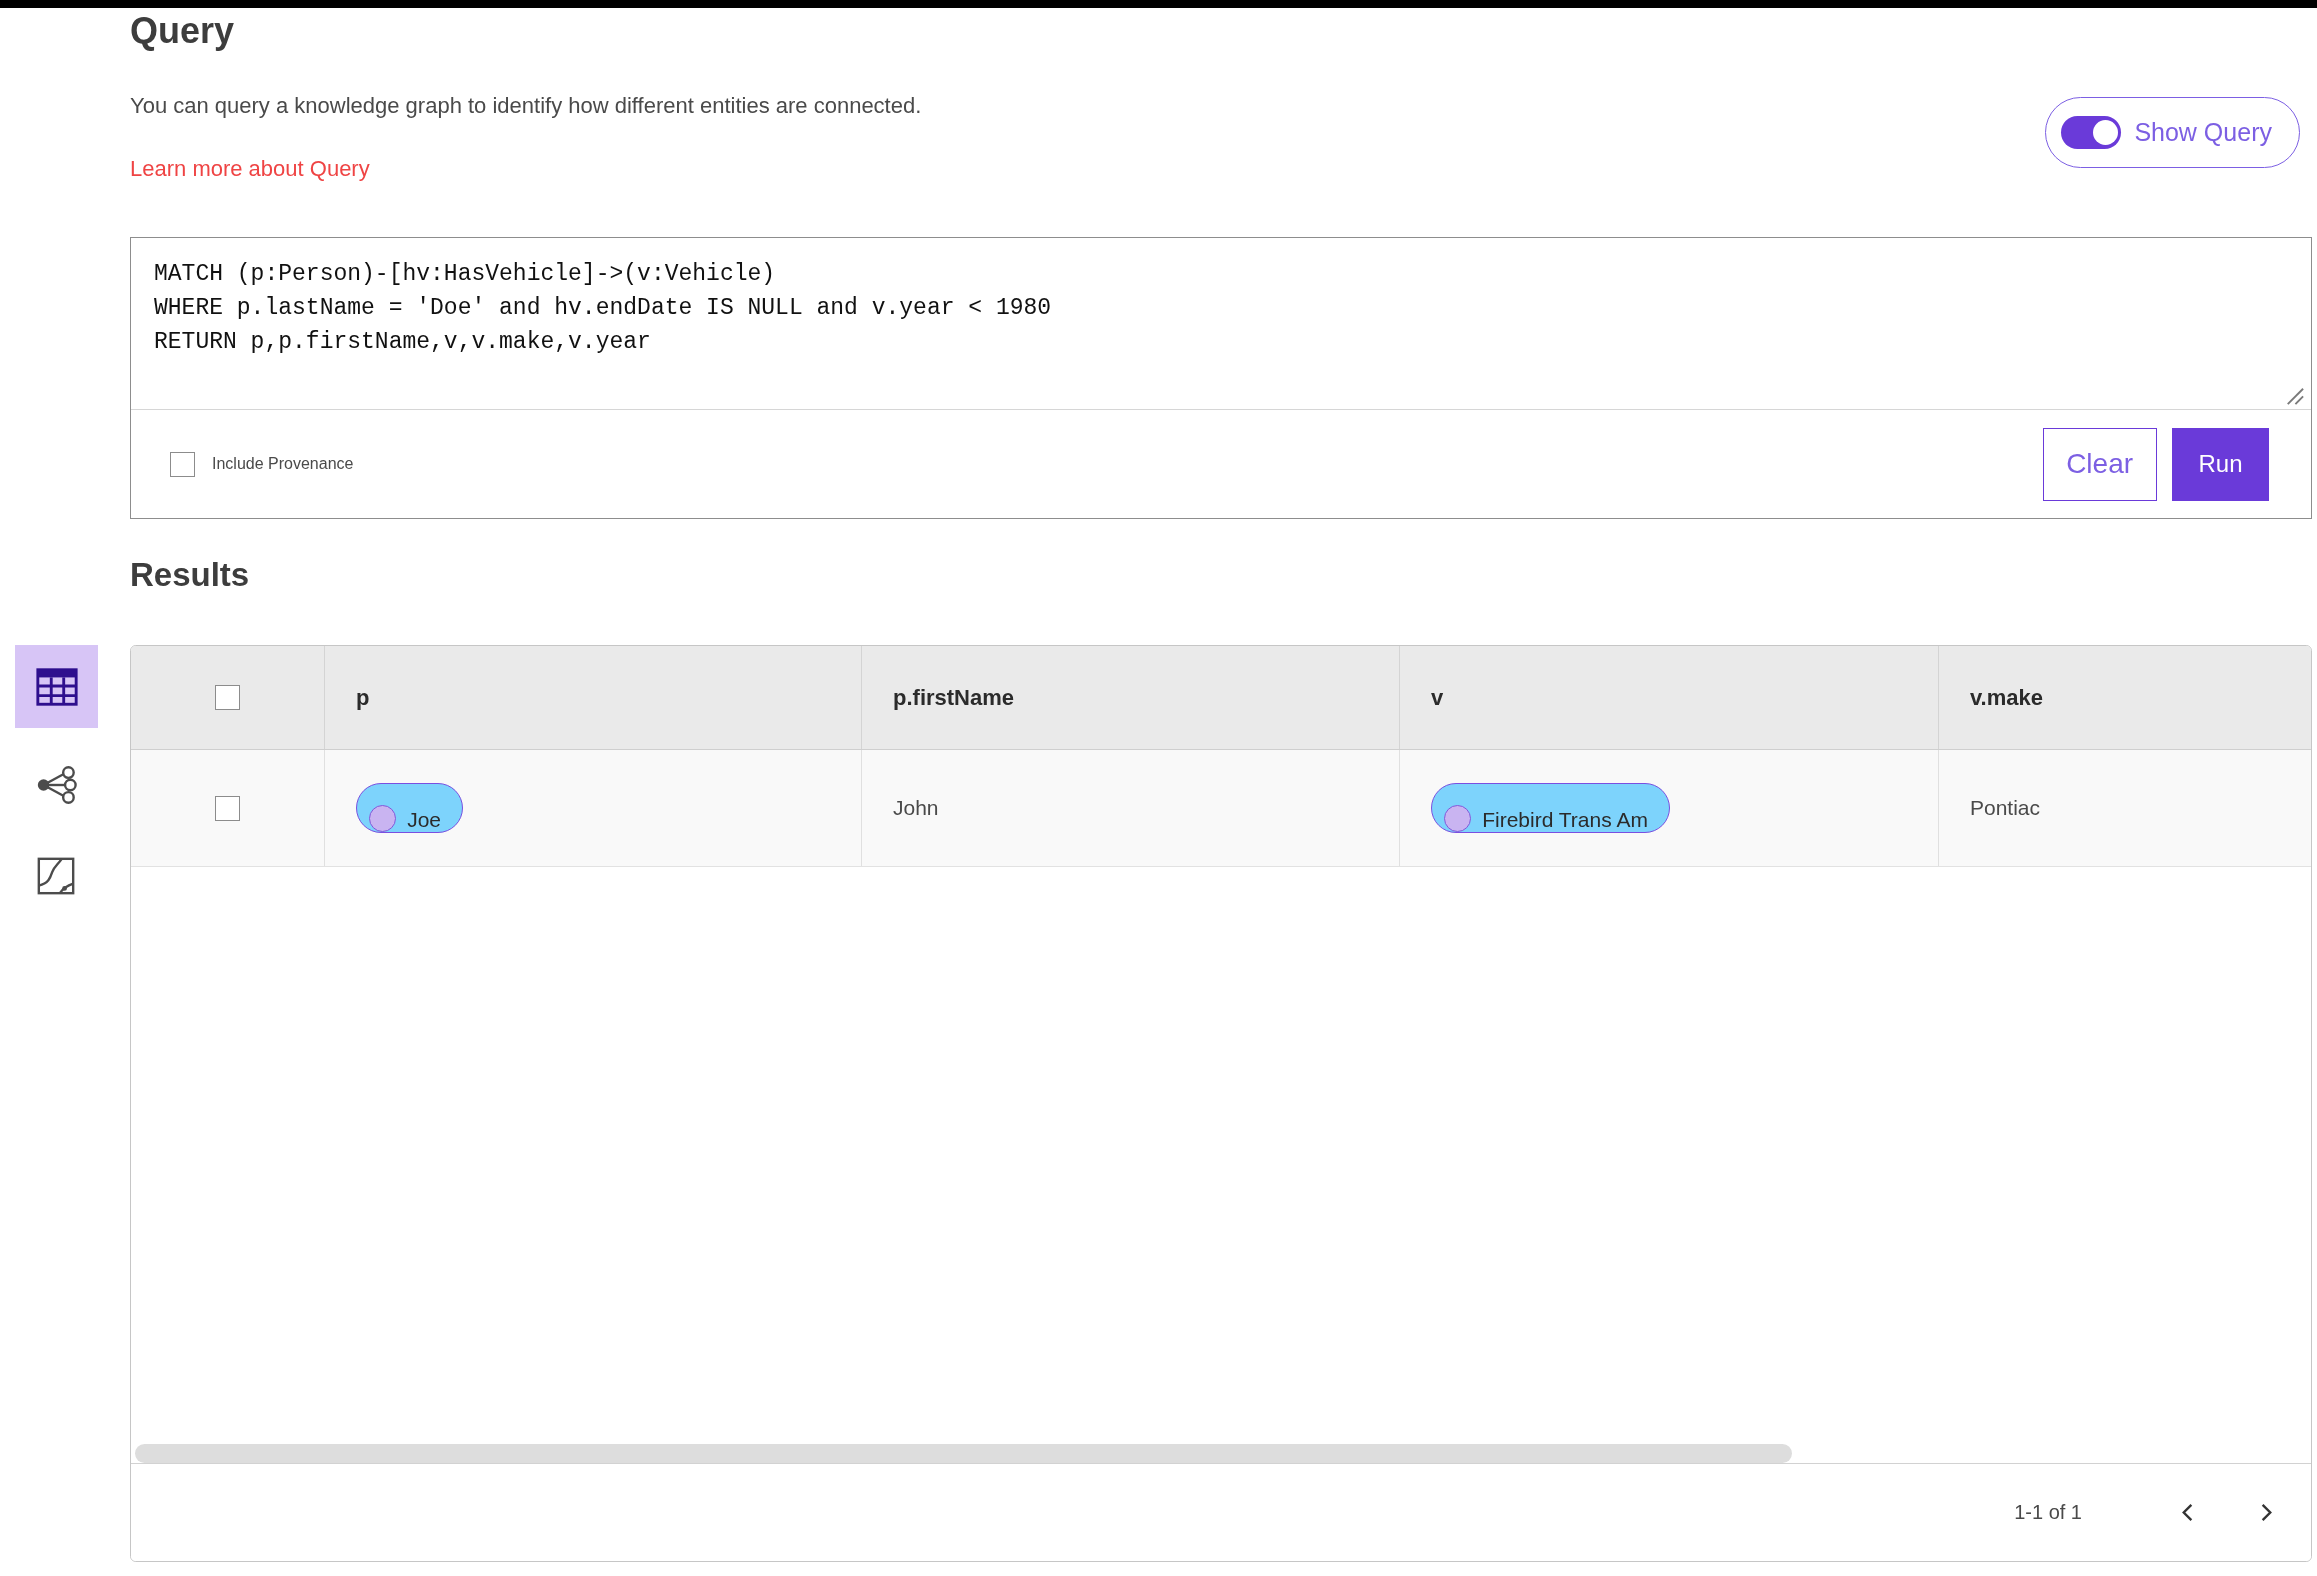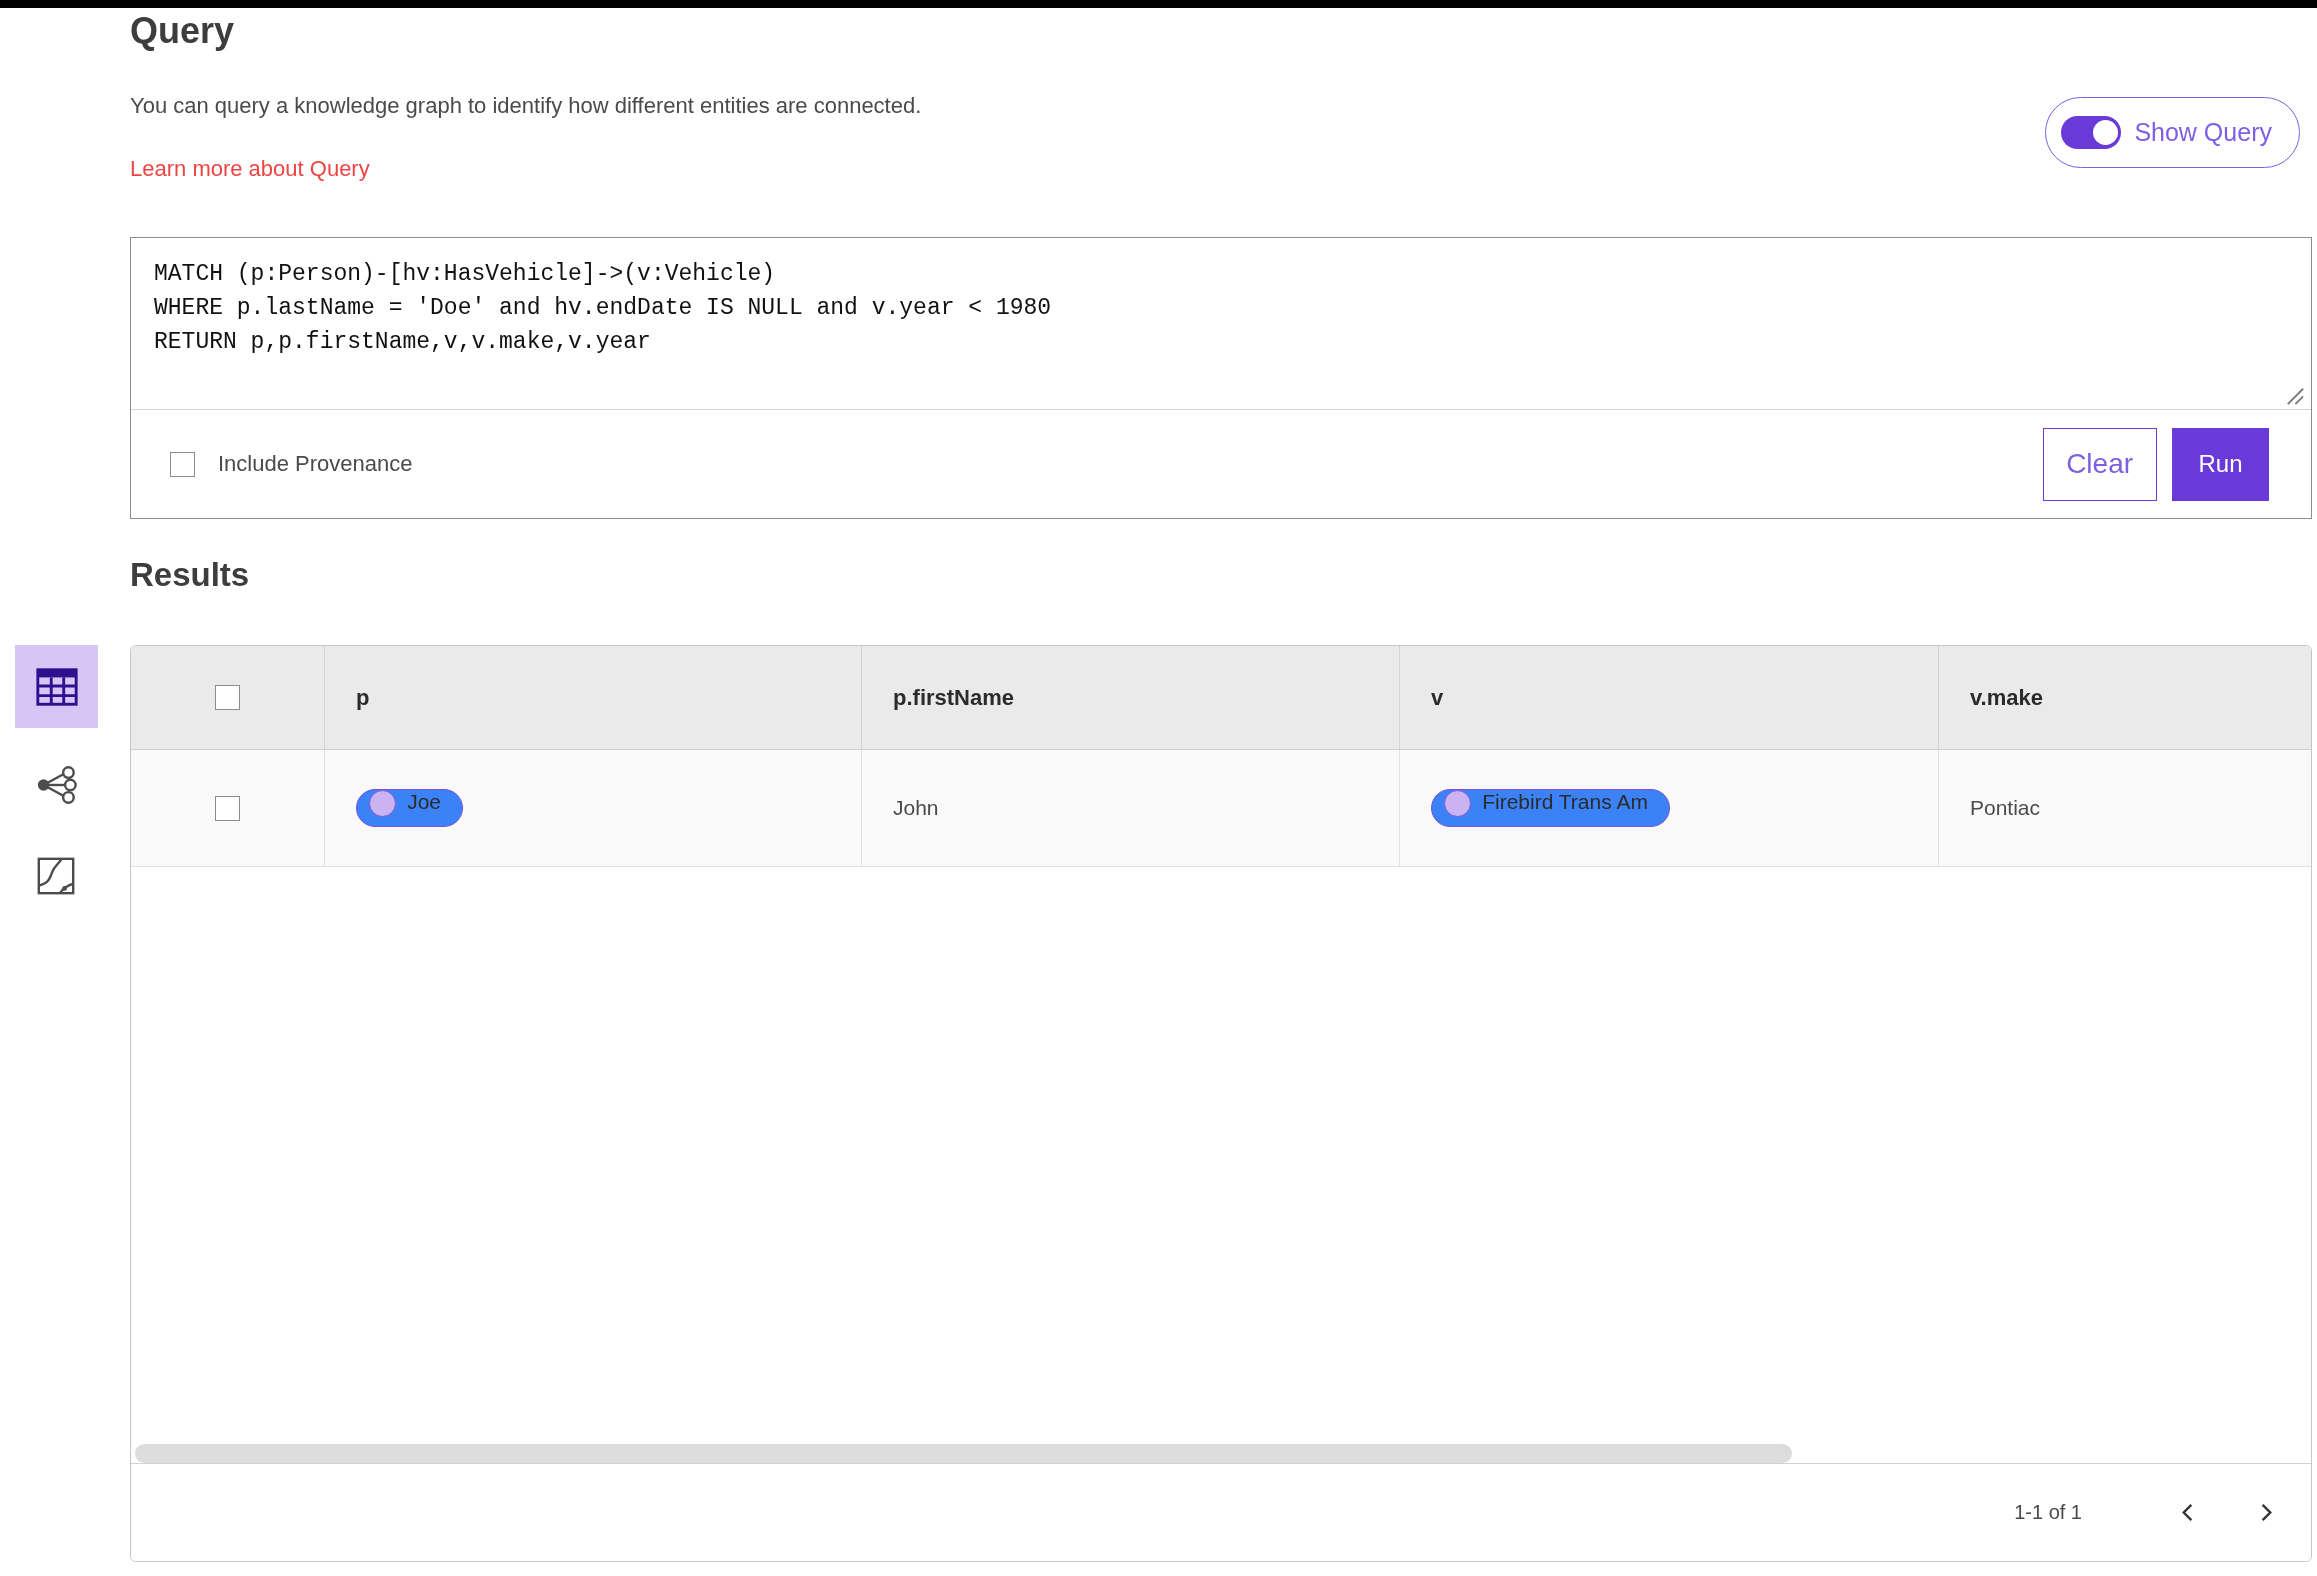--- a/index.html
+++ b/index.html
@@ -48,21 +48,21 @@
   .qfooter {
     position:absolute; left:0; right:0; top:172px; bottom:0;
     display:flex; align-items:center; justify-content:space-between;
     padding:0 42px 0 39px;
   }
   .prov { display:flex; align-items:center; cursor:pointer; }
   .checkbox {
     display:inline-block; width:25px; height:25px; background:#fff;
     border:1px solid #8c8c8c; box-sizing:border-box;
   }
-  .prov-label { font-size:22px; color:#4a4a4a; margin-left:23px; }
+  .prov-label { font-size:16px; color:#4a4a4a; margin-left:17px; }
   .qbuttons { display:flex; gap:15.4px; }
   .btn-clear {
     width:114px; height:73px; background:#ffffff; border:1.9px solid #6a3ad9;
     color:#7c5fe3; font-size:28px; font-family:inherit; cursor:pointer; box-sizing:border-box;
   }
   .btn-run {
     width:97px; height:73px; background:#6a3ad9; border:none;
     color:#ffffff; font-size:24px; font-family:inherit; cursor:pointer;
   }
 
@@ -94,22 +94,22 @@
     border-left:1px solid #d4d4d4; overflow:hidden;
   }
   .trow { height:116px; background:#f9f9f9; border-bottom:1px solid #e2e2e2; }
   .trow .cell {
     display:flex; align-items:center; padding-left:31px;
     font-size:21px; color:#4a4a4a; border-left:1px solid #e0e0e0; overflow:hidden;
   }
   .cell.checkcell { justify-content:center; padding-left:0; border-left:none !important; }
 
   .pill {
-    display:inline-flex; align-items:flex-start; gap:11.6px; height:38px;
-    border:1.9px solid #7a4fe0; border-radius:26px; background:#3b82f6;
+    display:inline-flex; align-items:flex-end; gap:11.6px; height:50px;
+    border:1.9px solid #7a4fe0; border-radius:26px; background:#7dd3fc;
     padding:0 21px 0 11.6px; box-sizing:border-box;
     font-size:21px; color:#2b2b2b; cursor:pointer; white-space:nowrap;
   }
   .pill .dot {
     width:27px; height:27px; border-radius:50%;
     background:#c9b4f1; border:1.9px solid #8158da; box-sizing:border-box; flex:0 0 auto;
   }
 
   .hscroll {
     position:absolute; left:3.9px; top:798px; width:1657px; height:19.3px;

